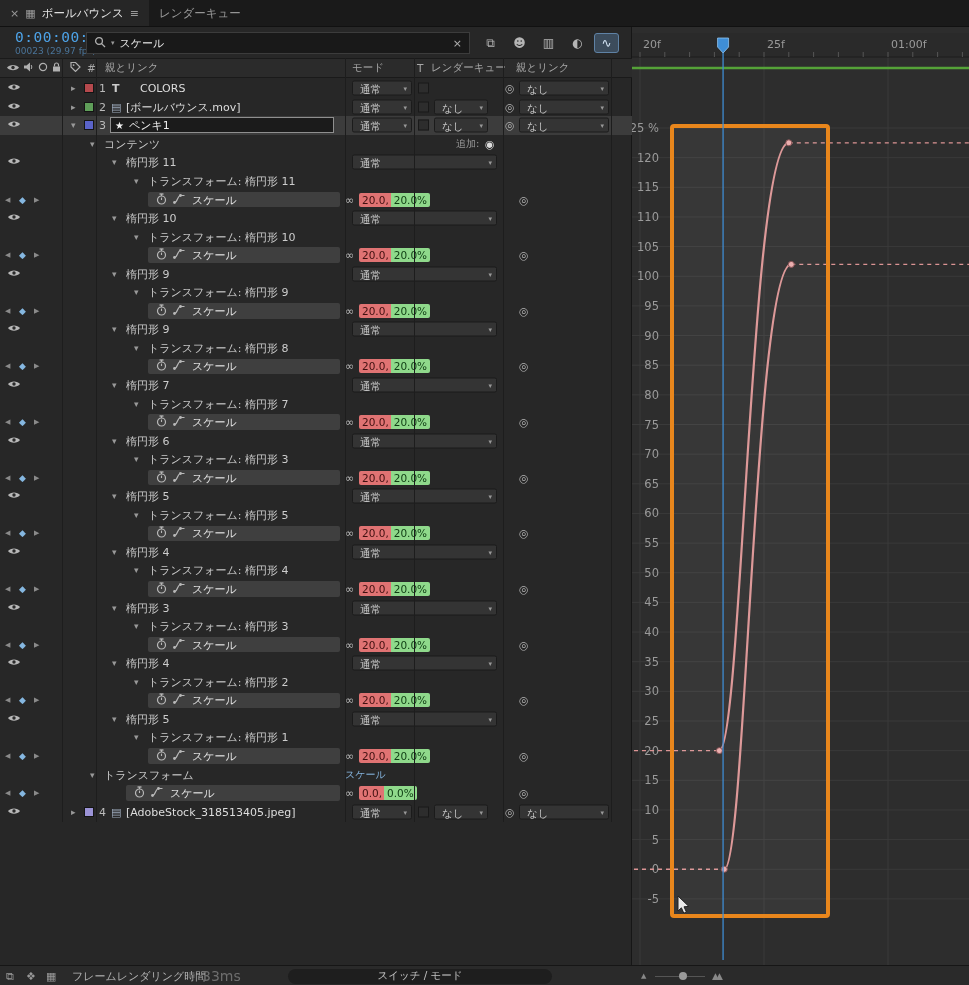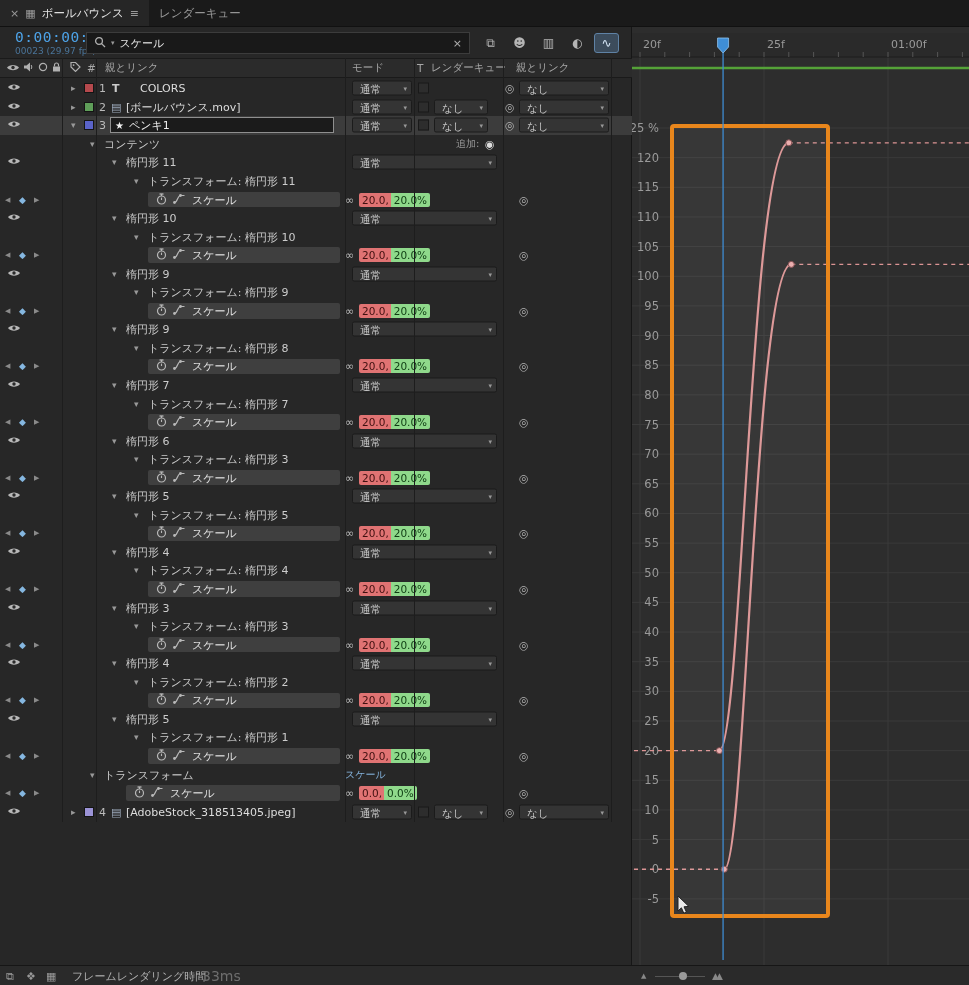--- a/index.html
+++ b/index.html
@@ -802,20 +802,21 @@
         <path d="M46 869 l0 15 l3.4 -3.2 l2.4 5.4 l2.6 -1.2 l-2.4 -5.2 l4.8 -0.4 z" fill="#e8e8e8" stroke="#222" stroke-width="1"></path>
       </svg>
   </div>
 
   <div class="statusbar">
     <span class="sbicon" style="left:6px">⧉</span>
     <span class="sbicon" style="left:26px">❖</span>
     <span class="sbicon" style="left:46px">▦</span>
     <span class="sblabel" style="left:72px">フレームレンダリング時間</span>
     <span class="sbvalue" style="left:202px">33ms</span>
+    <div class="switchbtn">スイッチ / モード</div>
     <span class="zoomout">▲</span>
     <div class="zoomtrack">
         <div class="zoomknob"></div>
       </div>
     <span class="zoomin">▲▲</span>
   </div>
 
 </div>
 
 </body></html>

